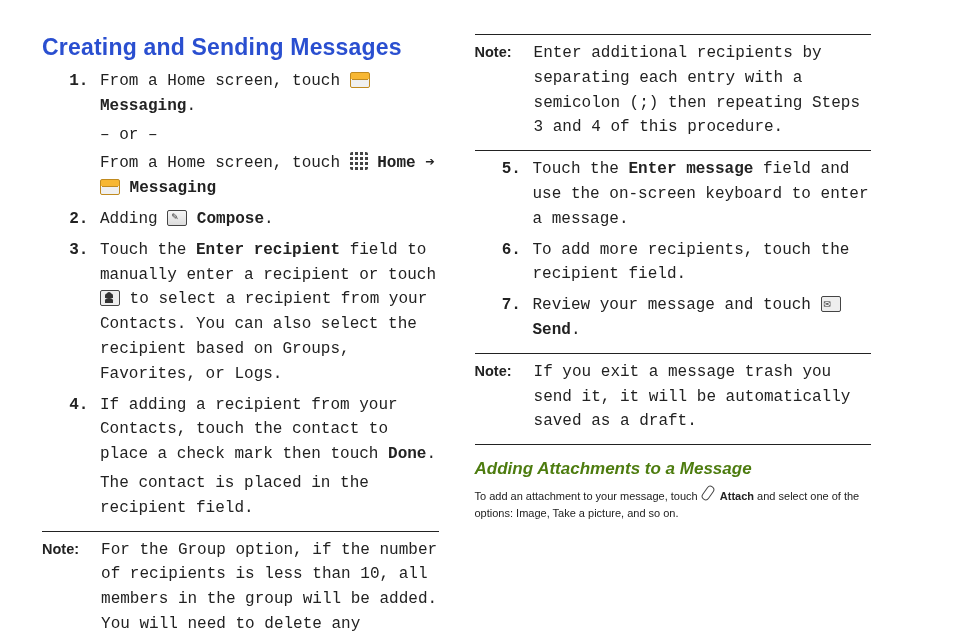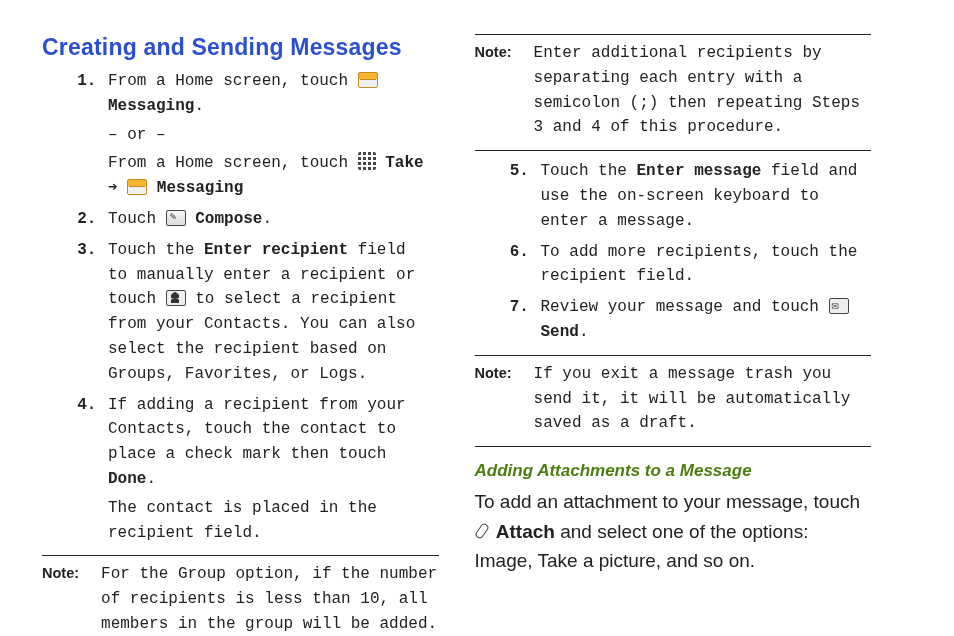--- a/index.html
+++ b/index.html
@@ -42,21 +42,21 @@
   margin: 14px 0 6px 0;
 }
 .body-text, li, .note-body, p {
   color: #222;
   font-size: 16px;
   line-height: 1.55;
   font-family: Liberation Mono, monospace;
 }
 ol.steps {
   padding-left: 56px;
-  margin: 8px;
+  margin: 0;
 }
 ol.steps > li {
   padding-left: 2px;
   margin-bottom: 6px;
 }
 ol.steps > li::marker {
   font-weight: 700;
   color: #222;
 }
 .step-block { margin-bottom: 4px; }
@@ -71,21 +71,21 @@
   gap: 20px;
   color: #222;
   font-size: 14.5px;
   line-height: 1.55;
   margin: 2px 0;
 }
 .note-label { font-weight: 700; white-space: nowrap; }
 .note-body { flex: 1; padding-left: 2px; }
 .para {
   color: #222;
-  font-size: 19px;
+  font-size: 11px;
   line-height: 1.55;
   margin: 2px 0 0 20px;
 }
 .icon {
   display: inline-block;
   width: 20px;
   height: 16px;
   border: 1.5px solid #444;
   background: linear-gradient(#f6f6f6, #dcdcdc);
   border-radius: 2px;
@@ -190,28 +190,28 @@
     <li>
       <div class="step-block">
         <span>From a Home screen, touch </span>
         <span class="icon envelope"></span>
         <strong>Messaging</strong><span>.</span>
       </div>
       <div class="step-block">– or –</div>
       <div class="step-block">
         <span>From a Home screen, touch </span>
         <span class="icon grid"></span>
-        <strong>Take</strong><span> ➔ </span>
+        <strong>Home</strong><span> ➔ </span>
         <span class="icon envelope"></span>
         <strong>Messaging</strong>
       </div>
     </li>
 
     <li>
-      <span>Touch </span>
+      <span>Adding </span>
       <span class="icon compose"></span>
       <strong>Compose</strong><span>.</span>
     </li>
 
     <li>
       <span>Touch the </span><strong>Enter recipient</strong><span> field to manually enter a recipient or touch </span>
       <span class="icon contact"></span>
       <span> to select a recipient from your Contacts. You can also select the recipient based on Groups, Favorites, or Logs.</span>
     </li>
 

